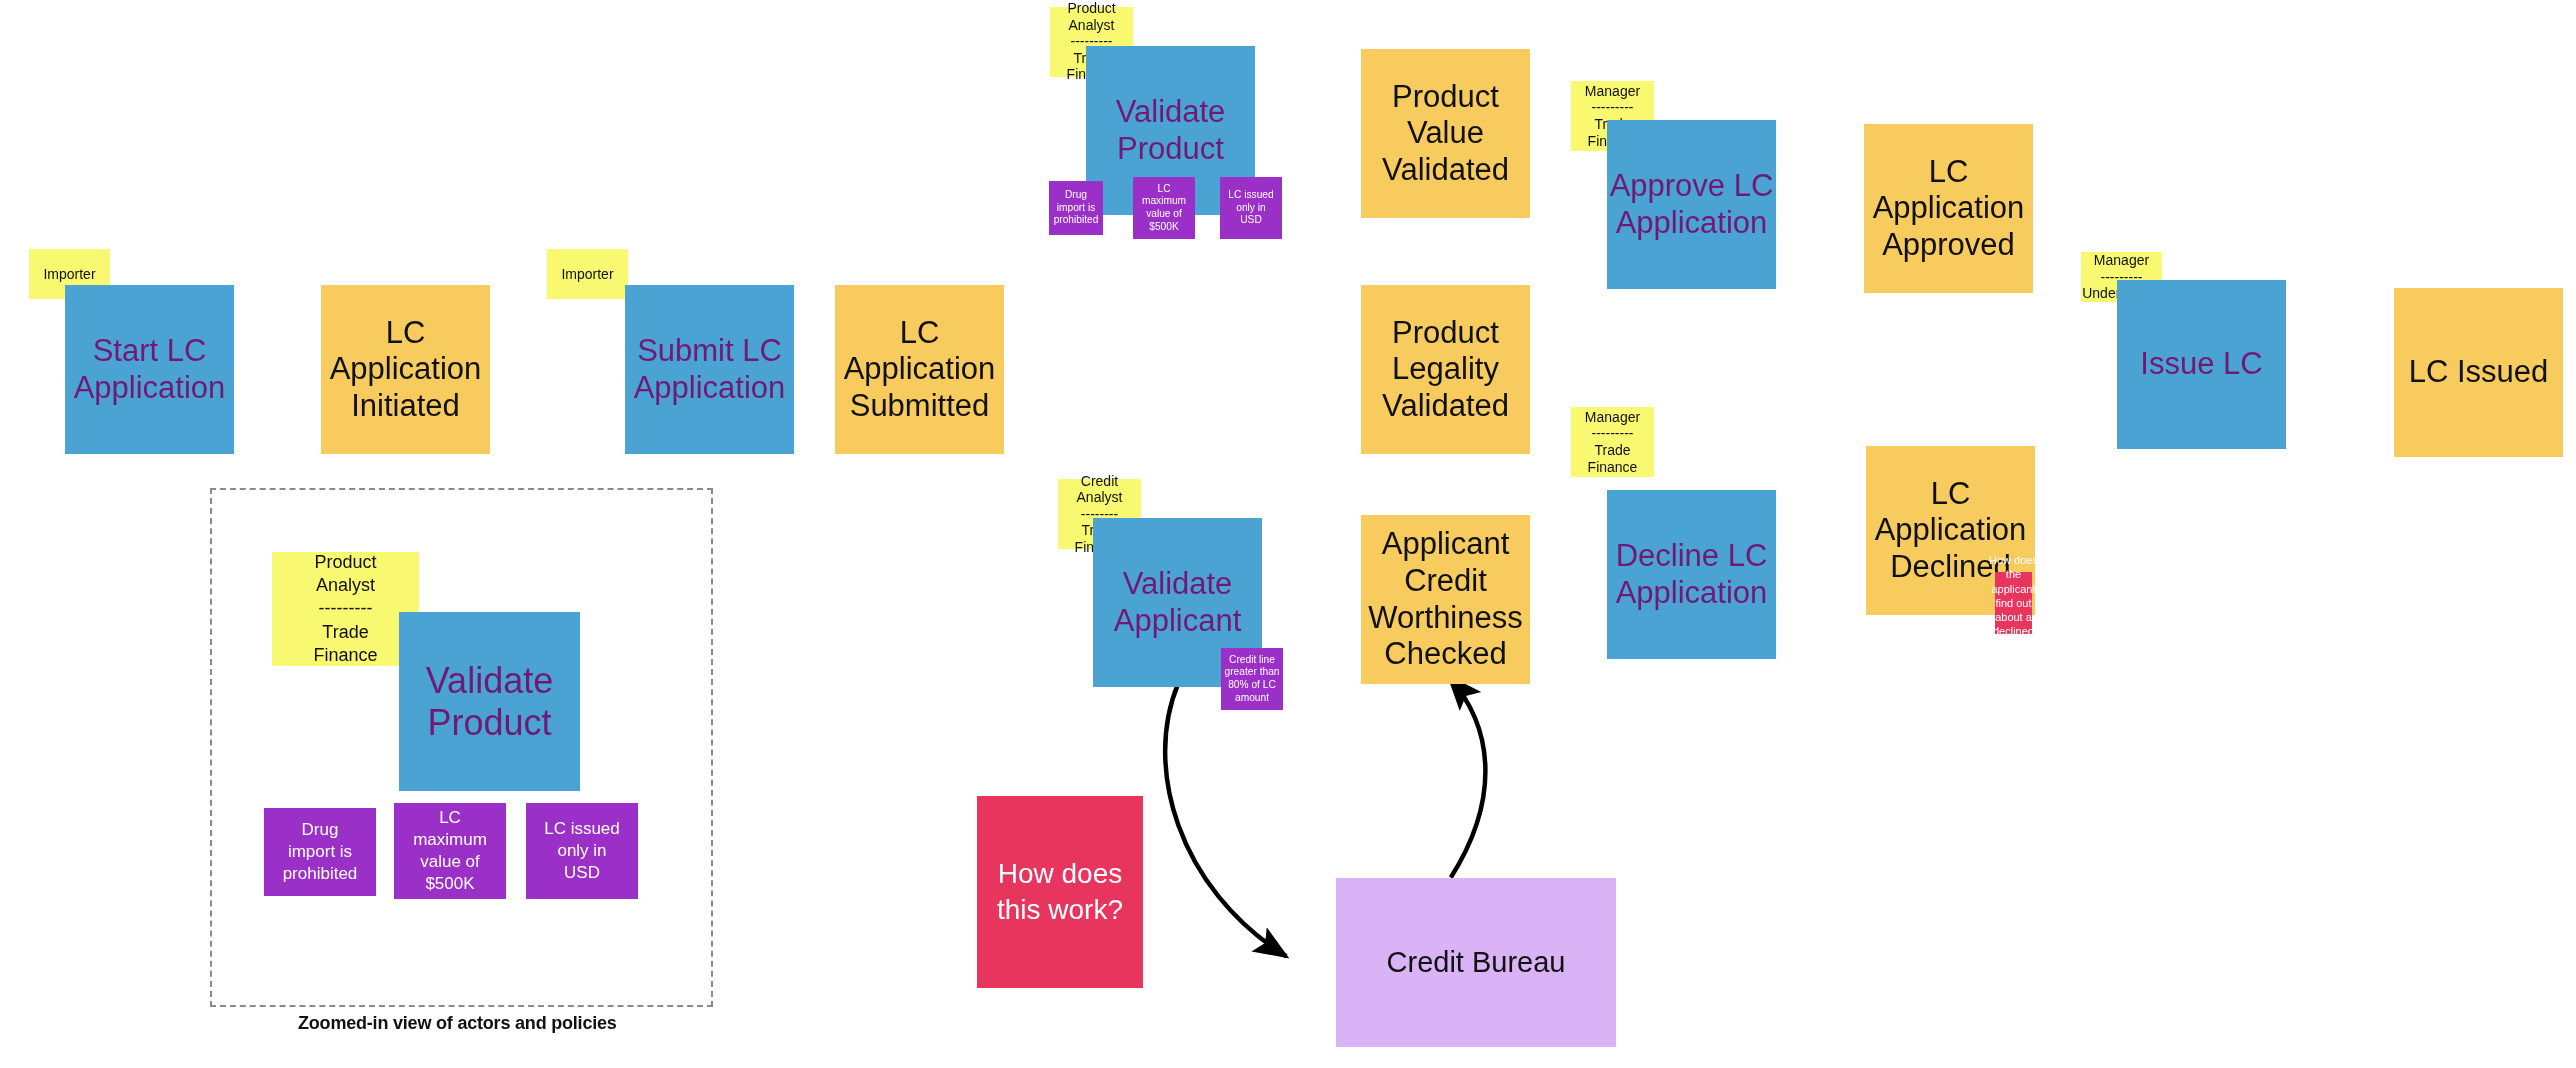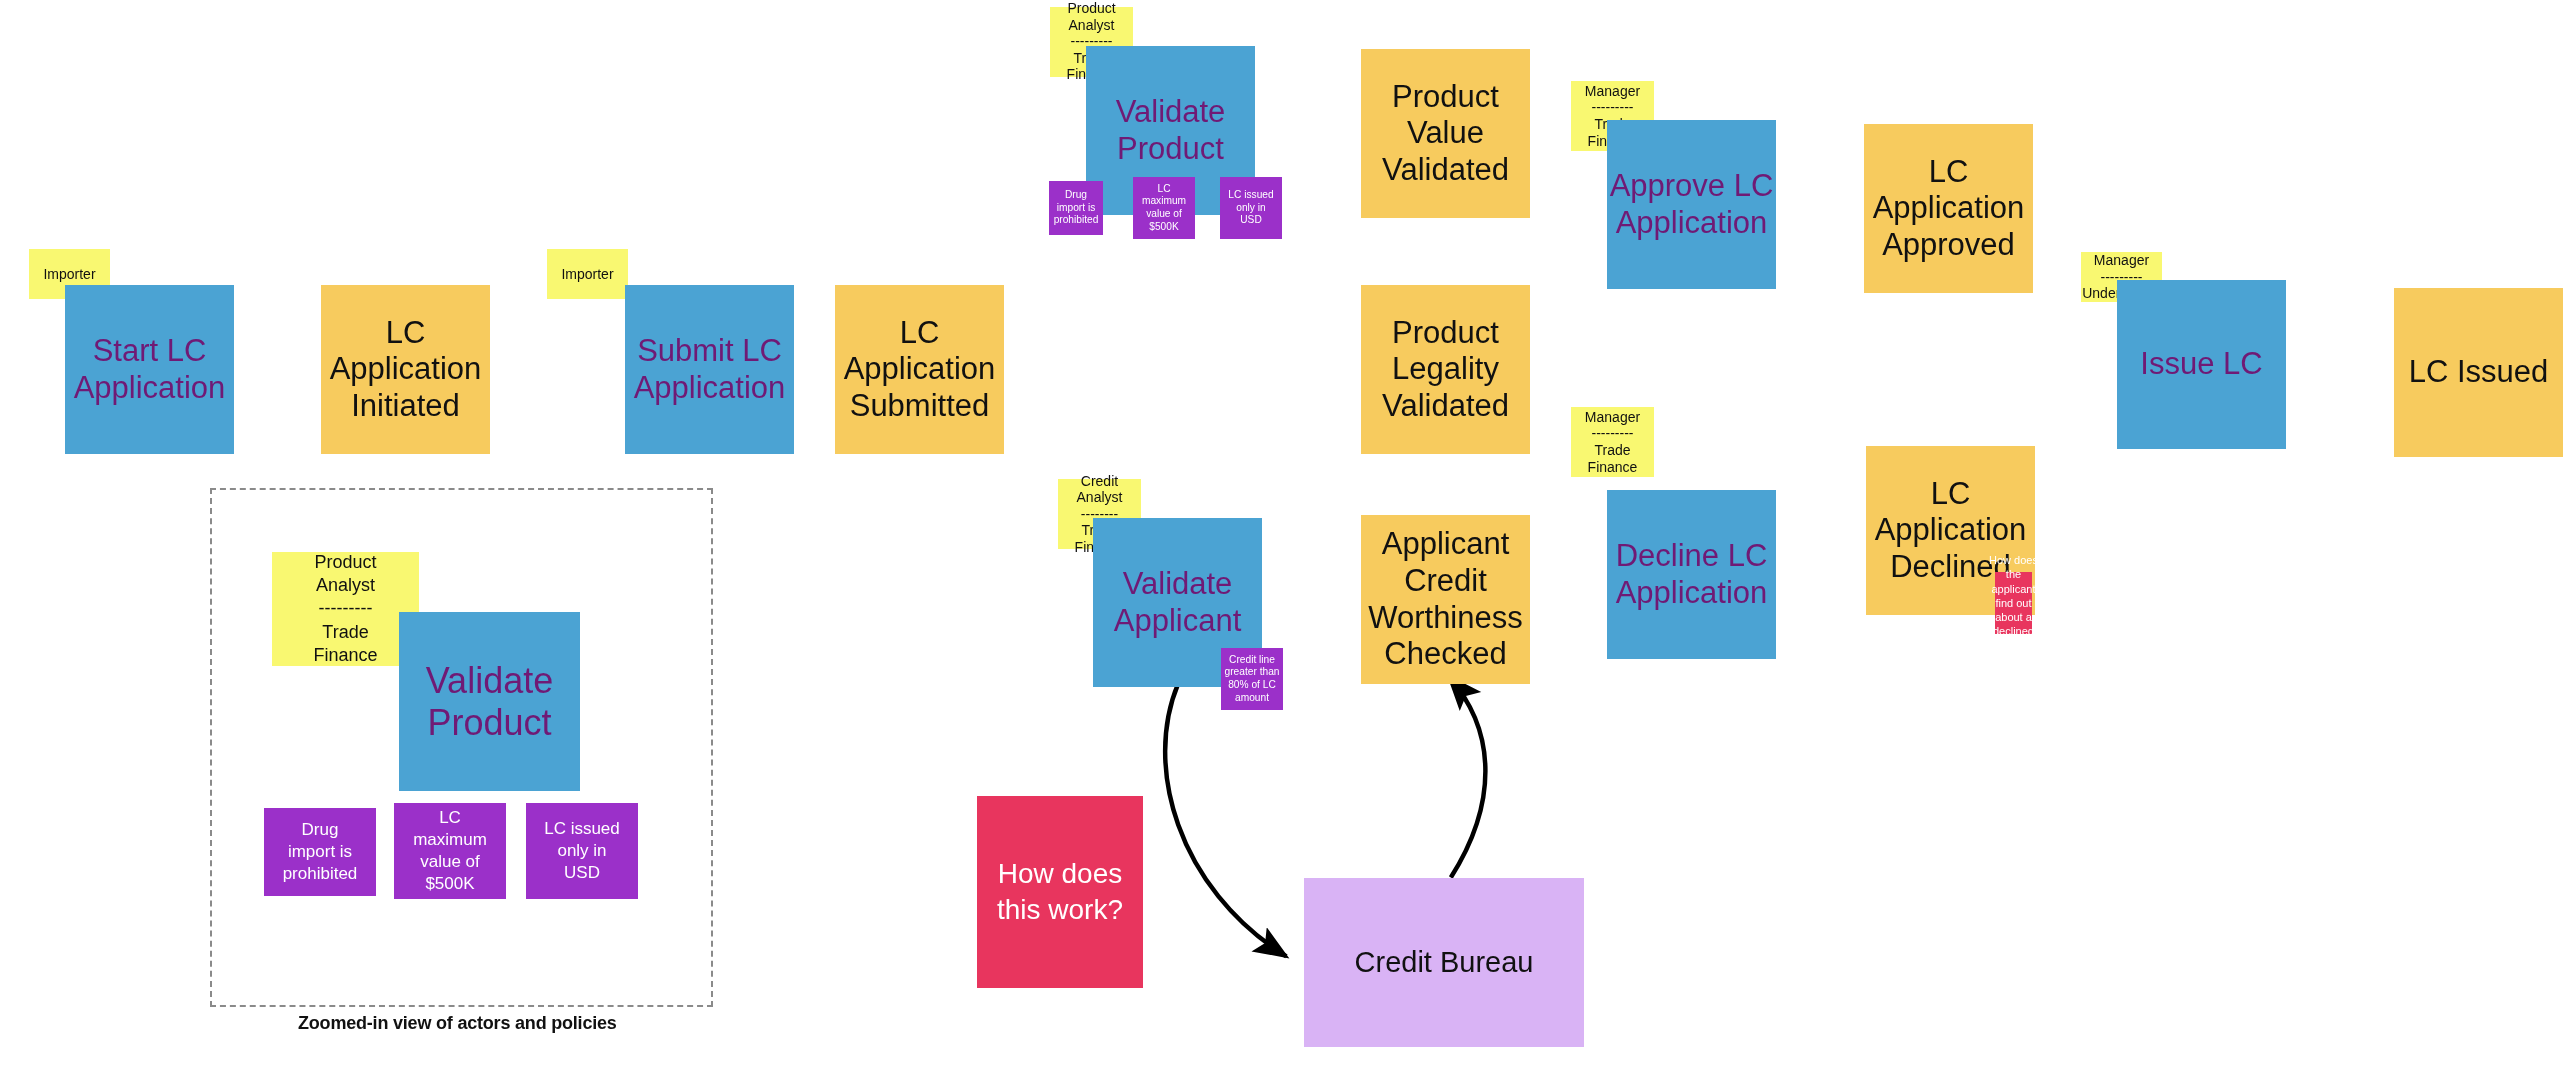--- a/index.html
+++ b/index.html
@@ -46,20 +46,21 @@
     background: #9B30C9;
     color: #ffffff;
   }
   .hotspot {        
     background: #E8355E;
     color: #ffffff;
   }
   .system {         
     background: #D9B3F5;
     color: #111111;
+    margin-left: 32px;
   }
 
   
   .sz-cmd   { width: 169px; height: 169px; font-size: 31px; }
   .sz-evt   { width: 169px; height: 169px; font-size: 31px; }
   .sz-actor { width: 81px; height: 50px;  font-size: 14px; }
   .sz-actor-wide { width: 83px; height: 70px; font-size: 14px; }
   .sz-policy{ width: 54px;  height: 54px;  font-size: 10.2px; line-height: 1.25; }
   .sz-policy-wide { width: 62px; height: 62px; font-size: 10.2px; line-height: 1.25; }
   .sz-hotspot-sm { width: 37px; height: 62px; font-size: 11px; line-height: 1.3; }

